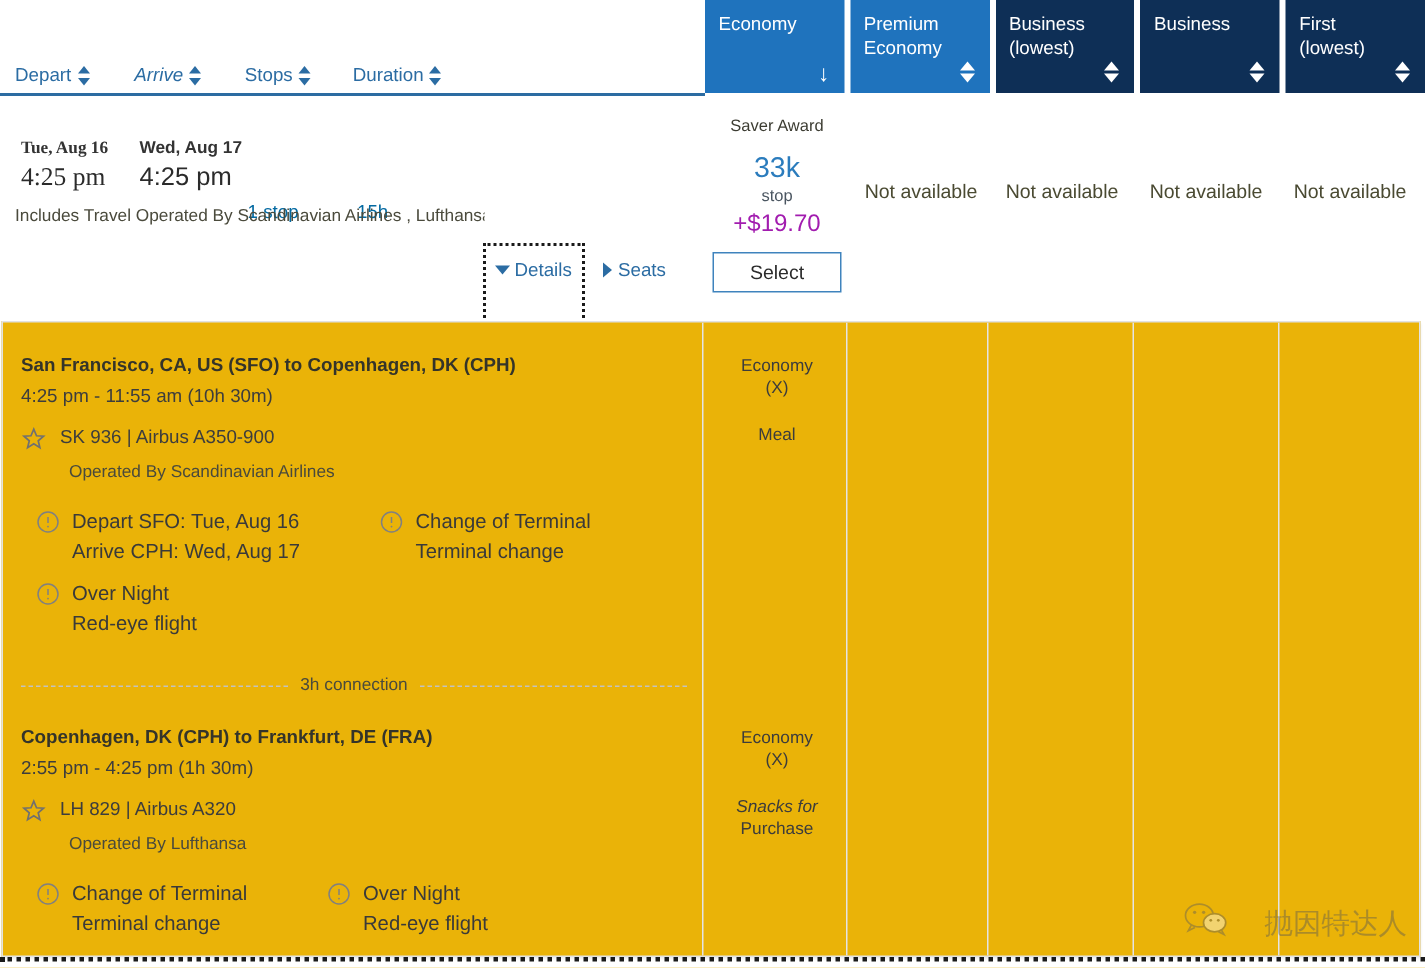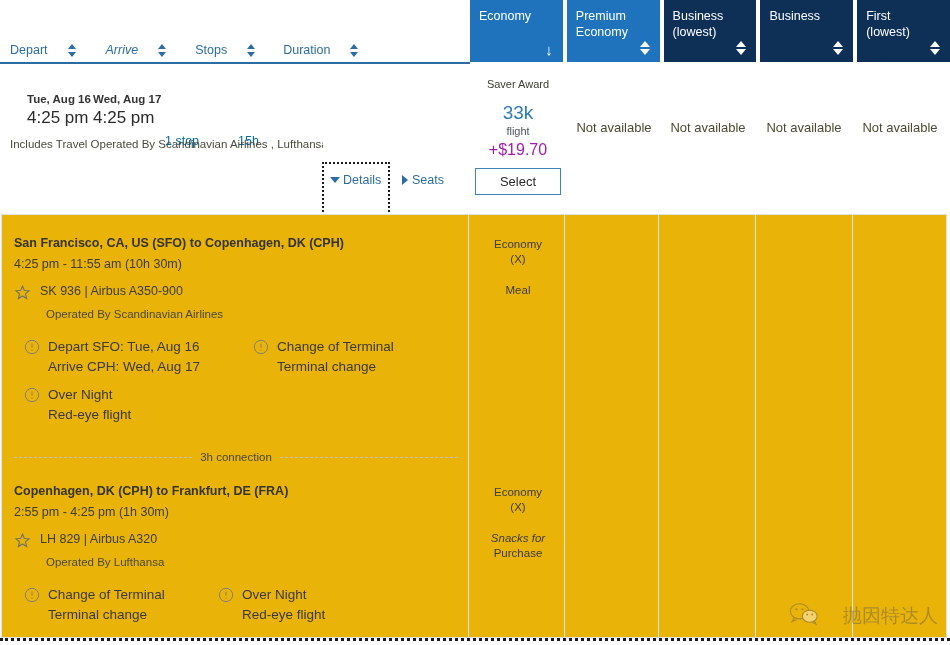--- a/index.html
+++ b/index.html
@@ -45,21 +45,21 @@
     position: absolute; right: 10px; bottom: 5px;
     color: #ffffff; font-size: 15px; line-height: 15px;
   }
 
   
   .sort-bar {
     position: absolute; top: 38px; left: 0; width: 470px; height: 24px;
     display: flex; align-items: center;
   }
   .sort-item {
-    display: flex; align-items: center; gap: 20px;
+    display: flex; align-items: center; gap: 4px;
     color: #2b6ca3; font-size: 12.5px; cursor: pointer;
   }
   .sort-item .caret-pair {
     position: relative; display: inline-block; width: 8px; height: 13px;
   }
   .sort-item .caret-pair i {
     position: absolute; left: 0; width: 0; height: 0;
     border-left: 4px solid transparent; border-right: 4px solid transparent;
   }
   .sort-item .caret-pair i.u { top: 0;    border-bottom: 5px solid #2b6ca3; }
@@ -71,21 +71,21 @@
 
   .header-rule {
     position: absolute; left: 0; top: 62px; width: 470px; height: 2px;
     background: #2c6ca2;
   }
 
   
   .summary { position: absolute; top: 70px; left: 0; width: 950px; height: 144px; }
 
   .sum-dates { position: absolute; top: 22px; left: 10px; width: 310px; }
-  .col-depart  { position: absolute; left: 17px;   top: 0; }
+  .col-depart  { position: absolute; left: 4px;   top: 0; font-family: Liberation Serif, serif; }
   .col-arrive  { position: absolute; left: 83px;  top: 0; }
   .col-stops   { position: absolute; left: 155px; top: 18px; }
   .col-dur     { position: absolute; left: 228px; top: 18px; }
   .day-label { font-size: 11.5px; color: #333; font-weight: bold; line-height: 15px; }
   .time-label { font-size: 17px; color: #2b2b2b; line-height: 22px; }
   .link-blue { color: #0369a1; font-size: 12.5px; cursor: pointer; margin-top: 24px; }
 
   .operated-note {
     position: absolute; top: 68px; left: 10px; width: 313px;
     font-size: 11.5px; color: #4a4a3c; white-space: nowrap; overflow: hidden;
@@ -278,21 +278,21 @@
       <span>Details</span>
     </div>
     <div class="seats-link">
       <span class="tri-right"></span>
       <span>Seats</span>
     </div>
 
     <div class="price-cell">
       <div class="saver-label">Saver Award</div>
       <div class="miles-num">33k</div>
-      <div class="miles-unit">flight</div>
+      <div class="miles-unit">stop</div>
       <div class="price-plus">+$19.70</div>
       <button class="select-btn">Select</button>
     </div>
 
     <div class="na-cell" style="left:566px;">Not available</div>
     <div class="na-cell" style="left:660px;">Not available</div>
     <div class="na-cell" style="left:756px;">Not available</div>
     <div class="na-cell" style="left:852px;">Not available</div>
   </div>
 

